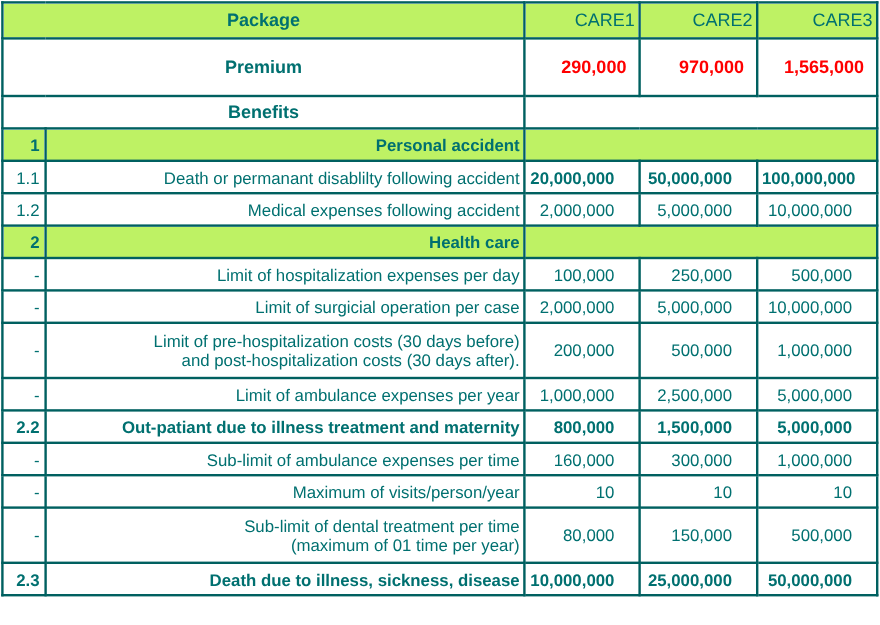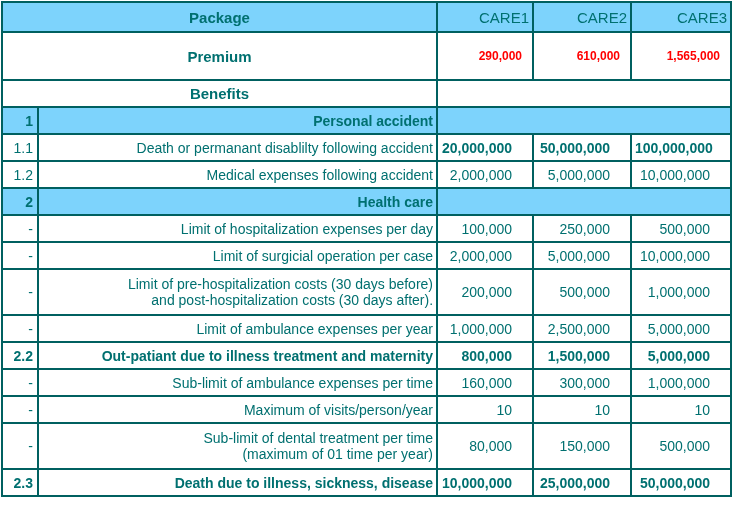--- a/index.html
+++ b/index.html
@@ -12,26 +12,26 @@
   col.c-v2{width:98px;}
   col.c-v3{width:100px;}
   td{border:2px solid #006060;color:#007070;font-size:14px;vertical-align:middle;
      padding:1px 3px;overflow:hidden;background:#fff;}
   tr{height:27px;}
   tr.r-package{height:30px;}
   tr.r-premium{height:48px;}
   tr.two-line{height:46px;}
   .center-label{text-align:center;font-weight:bold;font-size:15px;}
   .care-head{text-align:right;font-weight:normal;font-size:15px;}
-  .section-bg{background:#7dd3fc;}
+  .section-bg{background:#bef264;}
   .num{text-align:right;padding-right:4px;}
   .label{text-align:right;padding-left:4px;}
   .val{text-align:right;padding-right:20px;}
   .bold{font-weight:bold;}
-  .red{color:#FF0000;font-weight:bold;font-size:12px;padding-right:10px;}
+  .red{color:#FF0000;font-weight:bold;font-size:15px;padding-right:10px;}
   .line2{display:block;}
 </style>
 </head>
 <body>
 
 <div class="wrap">
   <table>
     <colgroup>
       <col class="c-num">
         <col class="c-desc">
@@ -42,21 +42,21 @@
     <tbody>
       <tr class="r-package">
         <td colspan="2" class="center-label section-bg">Package</td>
         <td class="care-head section-bg">CARE1</td>
         <td class="care-head section-bg">CARE2</td>
         <td class="care-head section-bg">CARE3</td>
       </tr>
       <tr class="r-premium">
         <td colspan="2" class="center-label">Premium</td>
         <td class="val red">290,000</td>
-        <td class="val red">610,000</td>
+        <td class="val red">970,000</td>
         <td class="val red">1,565,000</td>
       </tr>
       <tr>
         <td colspan="2" class="center-label">Benefits</td>
         <td colspan="3"></td>
       </tr>
     </tbody>
     <tbody id="rows">
         <tr>
           <td class="num bold section-bg">1</td>

